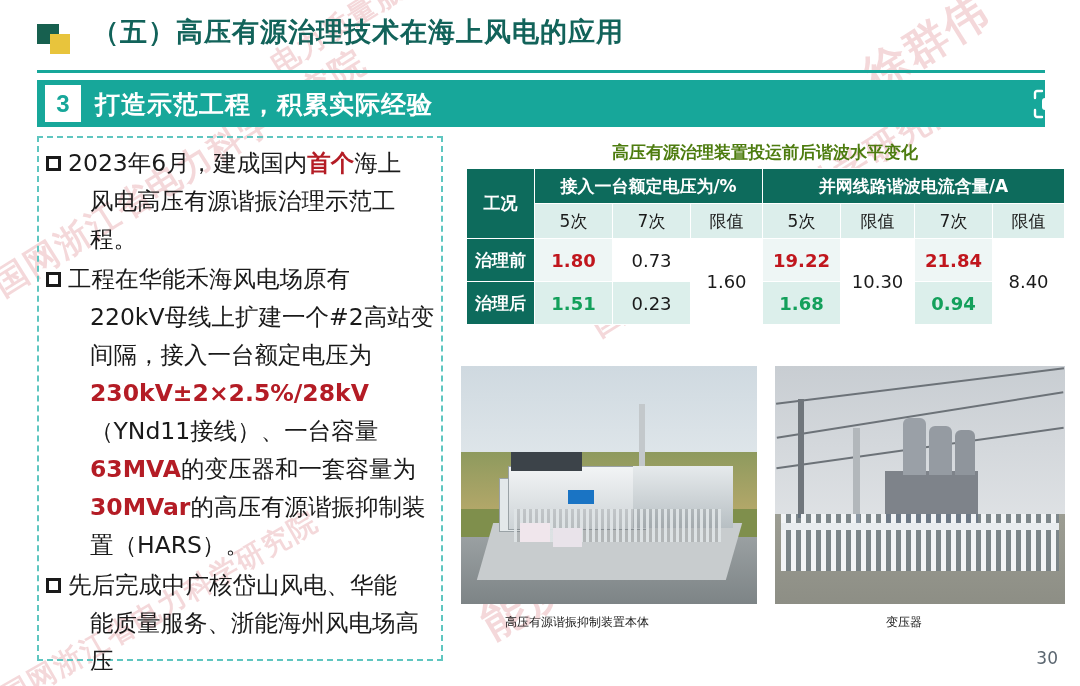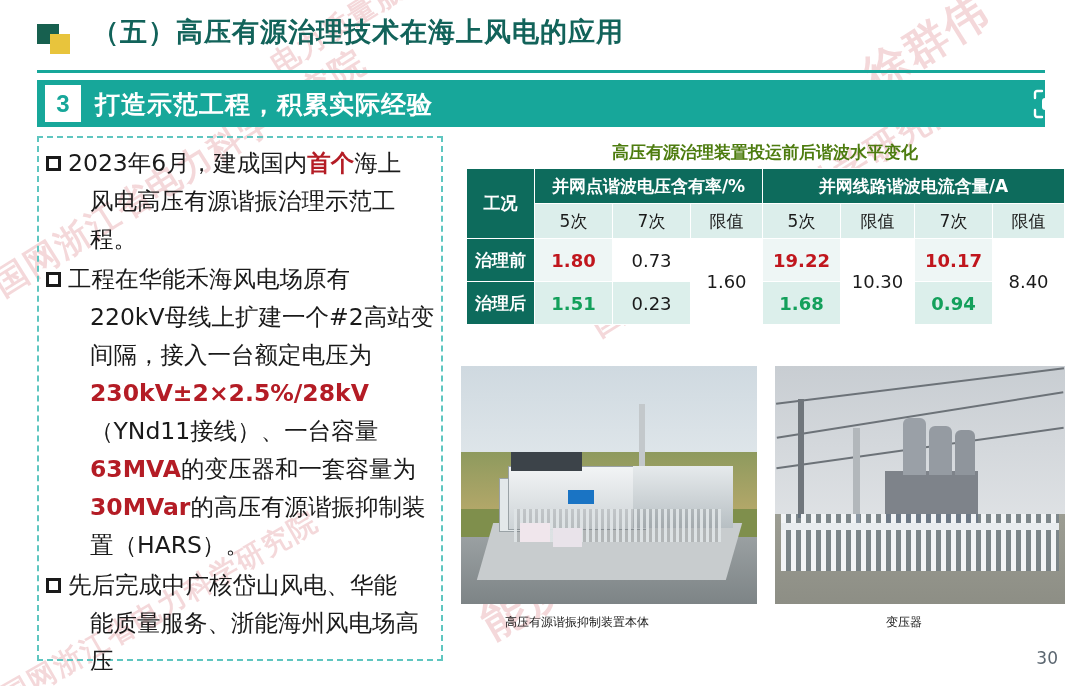--- a/index.html
+++ b/index.html
@@ -193,40 +193,40 @@
         <col style="width:78px">
         <col style="width:72px">
       <col style="width:78px">
         <col style="width:74px">
         <col style="width:78px">
         <col style="width:72px">
     </colgroup>
     <tbody>
       <tr>
         <td class="th-cond" rowspan="2" style="height:34px">工况</td>
-        <td class="th-dark" colspan="3" style="height:34px">并网点谐波电压含有率/%</td>
+        <td class="th-dark" colspan="3" style="height:34px">接入一台额定电压为/%</td>
         <td class="th-dark" colspan="4" style="height:34px">并网线路谐波电流含量/A</td>
       </tr>
       <tr>
         <td class="th-sub" style="height:34px">5次</td>
         <td class="th-sub">7次</td>
         <td class="th-sub">限值</td>
         <td class="th-sub">5次</td>
         <td class="th-sub">限值</td>
         <td class="th-sub">7次</td>
         <td class="th-sub">限值</td>
       </tr>
       <tr>
         <td class="rowlbl" style="height:42px">治理前</td>
         <td class="cell"><span class="v-red">1.80</span></td>
         <td class="cell alt"><span>0.73</span></td>
         <td class="cell plain" rowspan="2">1.60</td>
         <td class="cell"><span class="v-red">19.22</span></td>
         <td class="cell plain" rowspan="2">10.30</td>
-        <td class="cell"><span class="v-red">10.17</span></td>
+        <td class="cell"><span class="v-red">21.84</span></td>
         <td class="cell plain" rowspan="2">8.40</td>
       </tr>
       <tr>
         <td class="rowlbl" style="height:42px">治理后</td>
         <td class="cell tint"><span class="v-green">1.51</span></td>
         <td class="cell tint"><span>0.23</span></td>
         <td class="cell tint"><span class="v-green">1.68</span></td>
         <td class="cell tint"><span class="v-green">0.94</span></td>
       </tr>
     </tbody>

